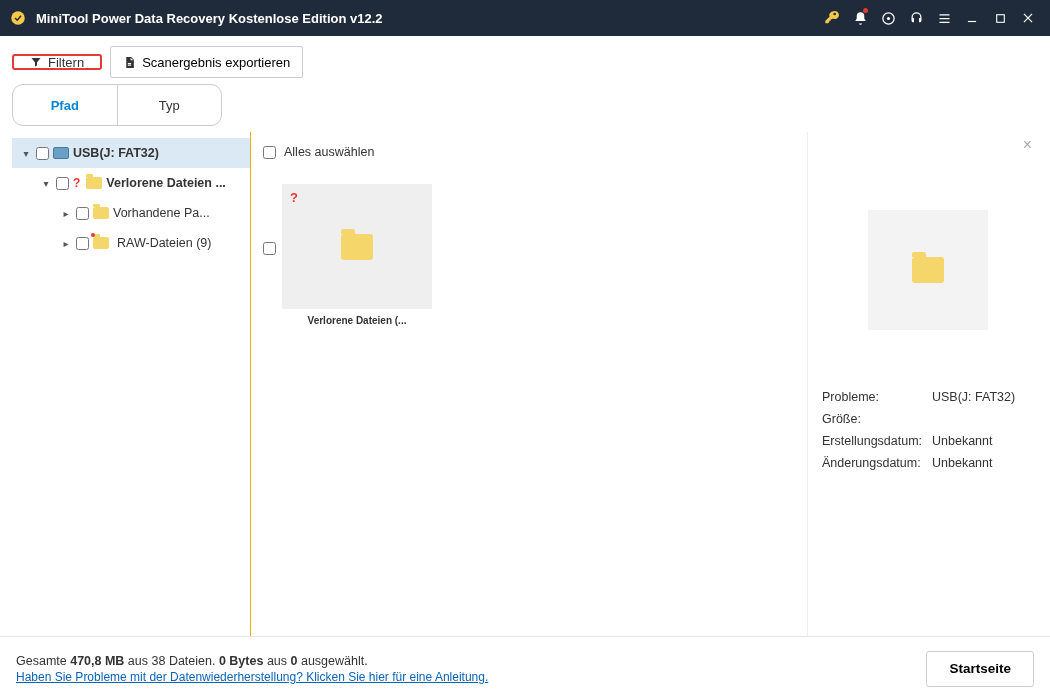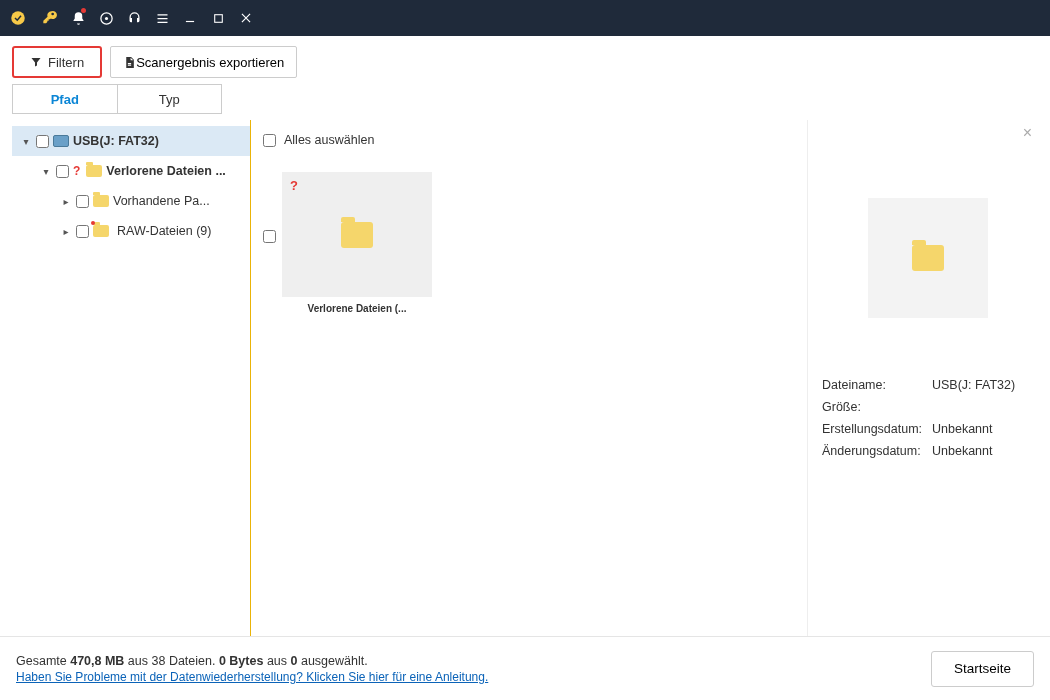--- a/index.html
+++ b/index.html
@@ -9,33 +9,33 @@
 .titlebar { background: #1f2a3a; color: #fff; height: 36px; display: flex; align-items: center; padding: 0 8px; }
 .titlebar .logo { width: 20px; height: 20px; margin-right: 8px; display:flex; align-items:center; justify-content:center; }
 .titlebar .title { font-weight: 600; font-size: 13px; flex:1; }
 .titlebar .win-icon { width: 28px; height: 28px; display:flex; align-items:center; justify-content:center; color:#fff; cursor:pointer; }
 .titlebar .key svg path { fill:#f7c948; }
 .titlebar .bell-dot { position:relative; }
 .titlebar .bell-dot::after { content:""; position:absolute; top:4px; right:6px; width:5px; height:5px; background:#e53935; border-radius:50%; }
 
 
 .toolbar { display:flex; align-items:center; padding: 10px 12px 6px 12px; gap:8px; }
-.btn-outline { border:1px solid #ccc; background:#fff; height:32px; padding:0 12px; display:flex; align-items:center; font-size:13px; border-radius:2px; cursor:pointer; }
-.btn-group { display:flex; border:1px solid #ccc; border-radius:2px; height:32px; overflow:hidden;text-align:center; }
+.btn-outline { border:1px solid #ccc; background:#fff; height:32px; padding:0 12px; display:flex; align-items:center; gap:6px; font-size:13px; border-radius:2px; cursor:pointer; }
+.btn-group { display:flex; border:1px solid #ccc; border-radius:2px; height:16px; overflow:hidden;text-align:center; }
 .btn-group .seg { display:flex; align-items:center; gap:6px; padding:0 16px; font-size:13px; cursor:pointer; }
 .btn-group .seg + .seg { border-left:1px solid #ccc; }
 .red-box { border:2px solid #e53935; border-radius:3px; }
 .search-wrap { margin-left:auto; }
 .search { width:190px; height:30px; border:1px solid #ccc; border-radius:2px; padding:0 8px 0 28px; font-size:13px; color:#666; }
 .search-box { position:relative; }
 .search-box .s-icon { position:absolute; left:8px; top:50%; transform:translateY(-50%); color:#888; }
 
 
 .tabs-wrap { padding: 0 12px; }
-.tabs { display:flex; width:210px; border:1px solid #ccc; border-radius:0; height:30px; }
+.tabs { display:flex; width:210px; border:1px solid #ccc; border-radius:11px; height:42px; }
 .tabs .tab { flex:1; display:flex; align-items:center; justify-content:center; font-size:13px; cursor:pointer; }
 .tabs .tab.active { color:#0b86d6; font-weight:600; }
 .tabs .tab + .tab { border-left:1px solid #ccc; }
 
 
 .content { flex:1; display:flex; padding: 6px 12px 0 12px; min-height:0; }
 .tree { width:238px; border-right:none; padding-top:6px; font-size:12.5px; overflow:hidden; }
 .tree-row { display:flex; align-items:center; height:30px; gap:4px; cursor:pointer; white-space:nowrap; }
 .tree-row .caret { width:12px; display:flex; justify-content:center; color:#555; font-size:10px; }
 .tree-row input[type=checkbox] { width:13px; height:13px; }
@@ -71,35 +71,36 @@
 .detail-row { display:flex; margin-bottom:8px; }
 .detail-row .k { width:110px; color:#333; }
 .detail-row .v { flex:1; color:#333; }
 
 
 .footer { border-top:1px solid #e5e5e5; height:64px; display:flex; align-items:center; padding:0 16px; gap:14px; }
 .footer-left { display:flex; flex-direction:column; gap:2px; font-size:12.5px; }
 .footer-left .line1 b { font-weight:700; }
 .footer-left .link { color:#0b63b8; text-decoration:underline; cursor:pointer; font-size:12px; }
 .footer-btns { margin-left:auto; display:flex; gap:10px; }
-.fbtn { height:36px; padding:0 22px; border:1px solid #ccc; background:#fff; font-size:13.5px; border-radius:3px; cursor:pointer; font-weight:400; }
+.fbtn { height:36px; padding:0 22px; border:1px solid #ccc; background:#fff; font-size:13.5px; border-radius:3px; cursor:pointer; font-weight:700; }
 .fbtn.disabled { color:#aaa; }
 
 svg { display:block; }
 </style>
 </head>
 <body>
 
 <div class="titlebar">
   <span class="logo">
     <svg width="18" height="18" viewBox="0 0 24 24">
         <circle cx="12" cy="12" r="9" fill="#f7c948"></circle>
         <path d="M8 12 L11 15 L16 9" stroke="#1f2a3a" stroke-width="2" fill="none"></path>
       </svg>
   </span>
+  <span class="title">MiniTool Power Data Recovery Kostenlose Edition v12.2</span>
   <span class="win-icon key">
     <svg width="16" height="16" viewBox="0 0 24 24">
         <path fill="#f7c948" d="M14 2a6 6 0 00-5.65 8L2 16v4h4l2-2v-2h2v-2h2l1.35-1.35A6 6 0 1014 2zm2 6a2 2 0 110-4 2 2 0 010 4z"></path>
       </svg>
   </span>
   <span class="win-icon bell-dot">
     <svg width="15" height="15" viewBox="0 0 24 24">
         <path fill="#fff" d="M12 2a6 6 0 00-6 6v4l-2 3v1h16v-1l-2-3V8a6 6 0 00-6-6zm0 20a2.5 2.5 0 002.45-2h-4.9A2.5 2.5 0 0012 22z"></path>
       </svg>
   </span>
@@ -211,21 +212,21 @@
     </div>
   </div>
 
   <div class="detail">
     <span class="close-x">×</span>
     <div class="detail-thumb">
       <span class="big-folder"></span>
     </div>
     <div class="detail-rows">
       <div class="detail-row">
-        <span class="k">Dateiname:</span>
+        <span class="k">Probleme:</span>
         <span class="v">USB(J: FAT32)</span>
       </div>
       <div class="detail-row">
         <span class="k">Größe:</span>
         <span class="v"></span>
       </div>
       <div class="detail-row">
         <span class="k">Erstellungsdatum:</span>
         <span class="v">Unbekannt</span>
       </div>

